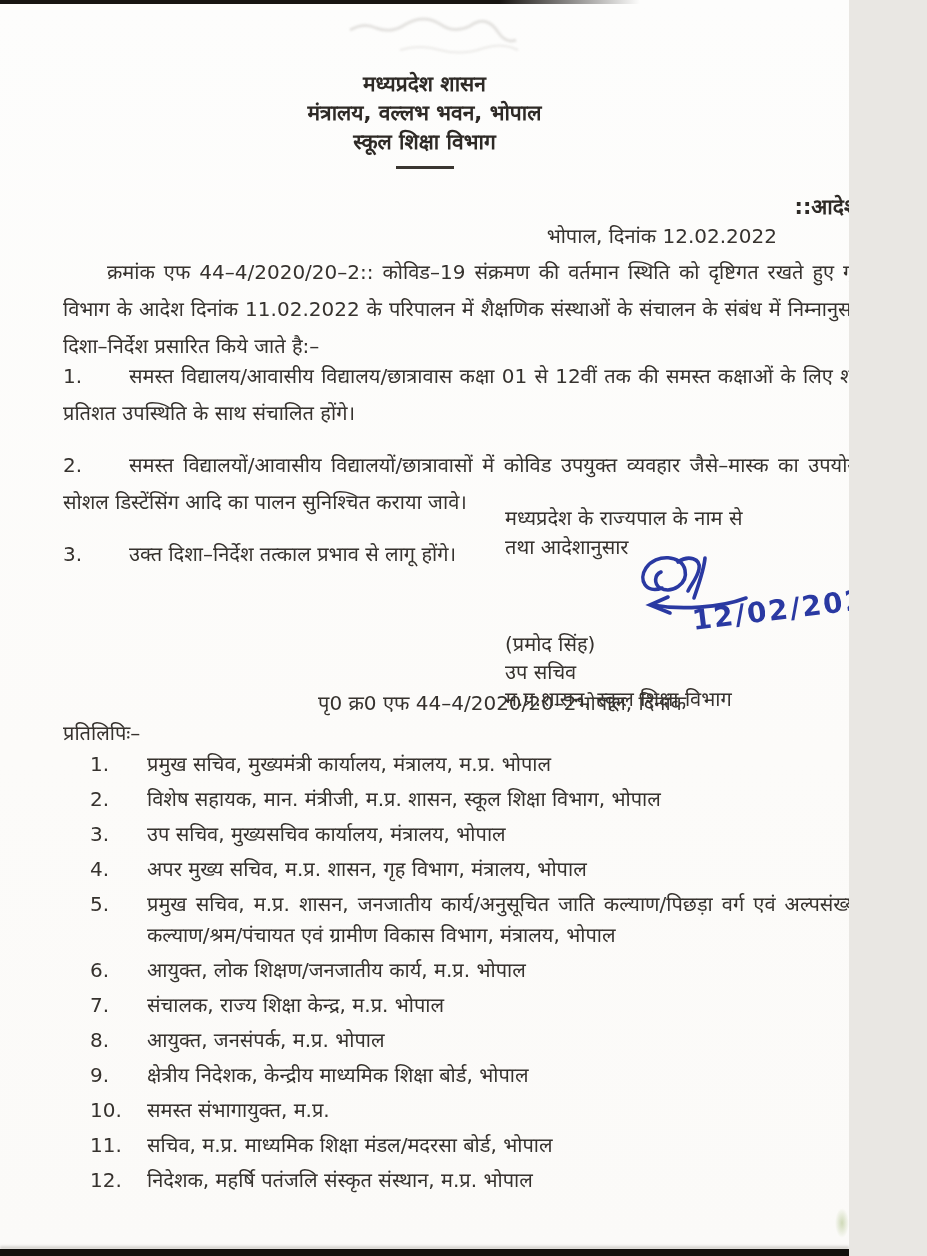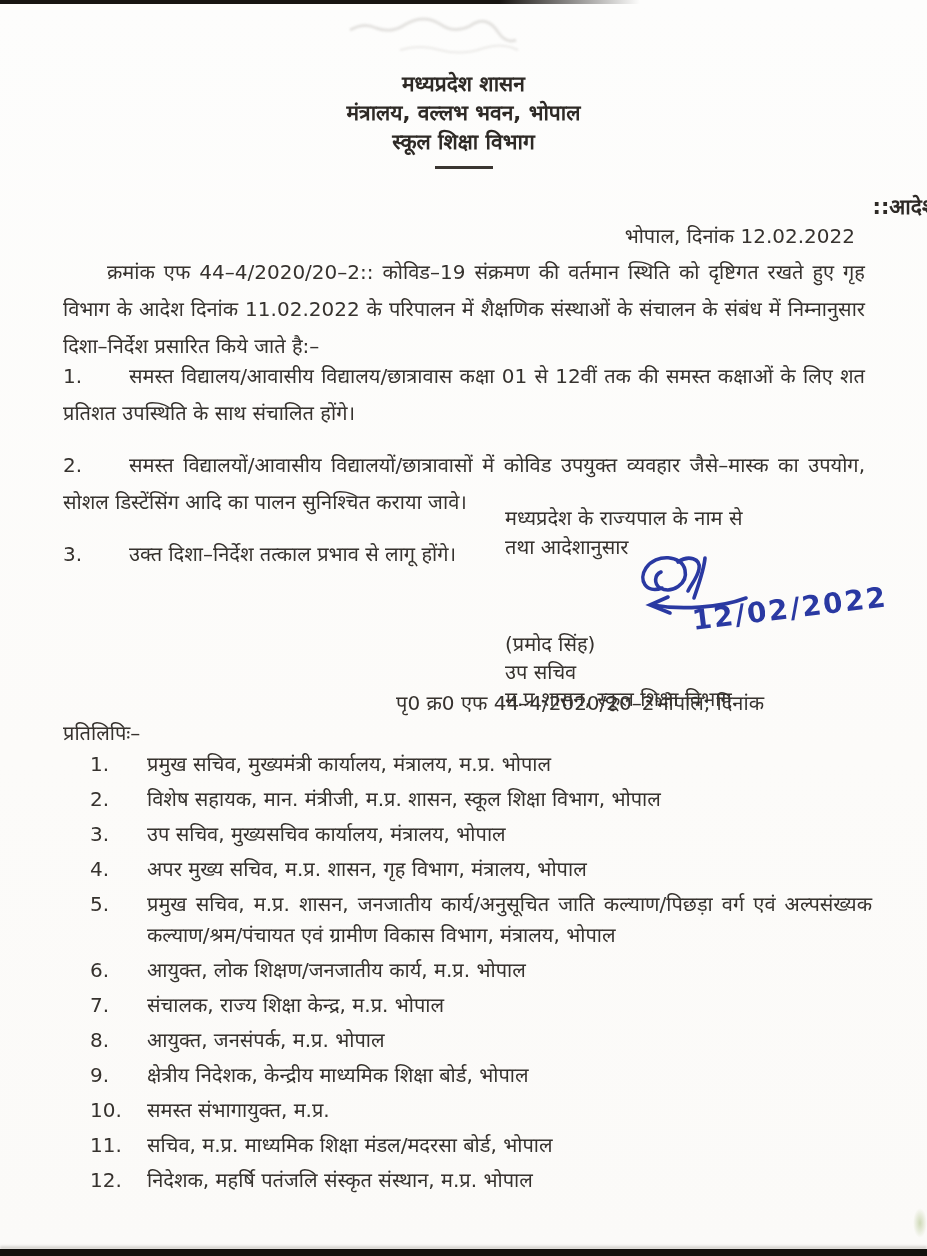--- a/index.html
+++ b/index.html
@@ -3,21 +3,21 @@
 <meta charset="utf-8">
 <style>
   html, body { margin: 0; padding: 0; }
   body {
     width: 927px; height: 1256px;
     background: #e9e7e3;
     font-family: "DejaVu Sans", "Liberation Sans", sans-serif;
   }
   .page {
     position: relative;
-    width: 927px; height: 1256px;
+    width: 849px; height: 1256px;
     overflow: hidden;
     background: linear-gradient(180deg, #fdfdfc 0%, #fcfbf9 60%, #fbfaf8 100%);
     color: #36322e;
     font-size: 20px;
   }
   
   .scan-top-edge {
     position: absolute; top: 0; left: 0; height: 4px; width: 640px;
     background: linear-gradient(90deg, #181512 0%, #181512 78%, rgba(24,21,18,0) 100%);
   }

